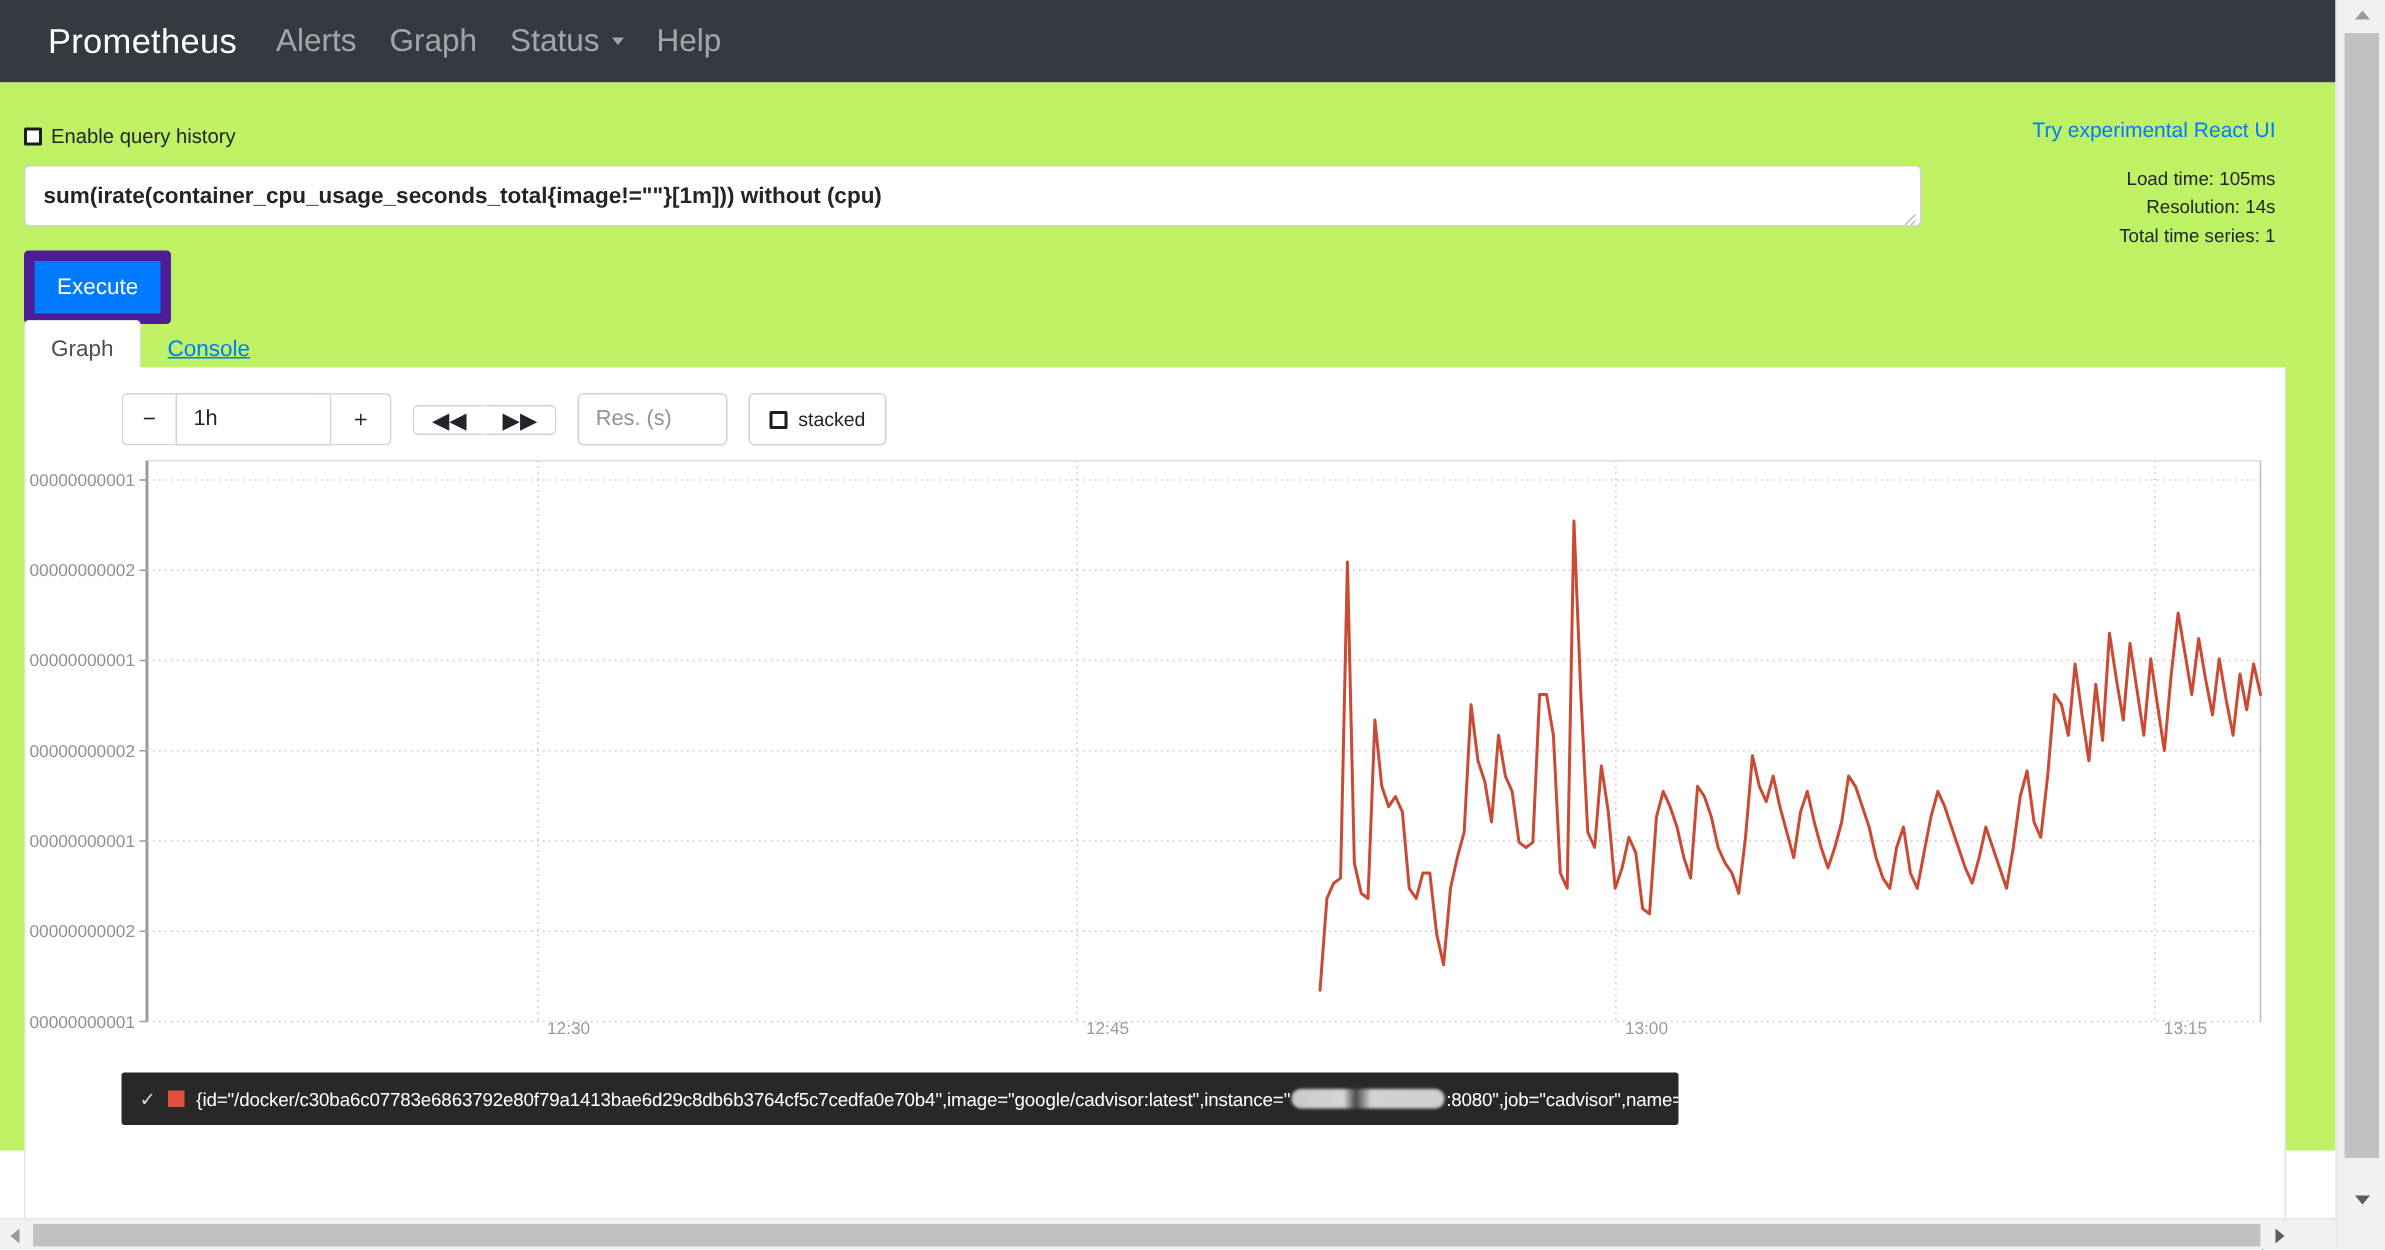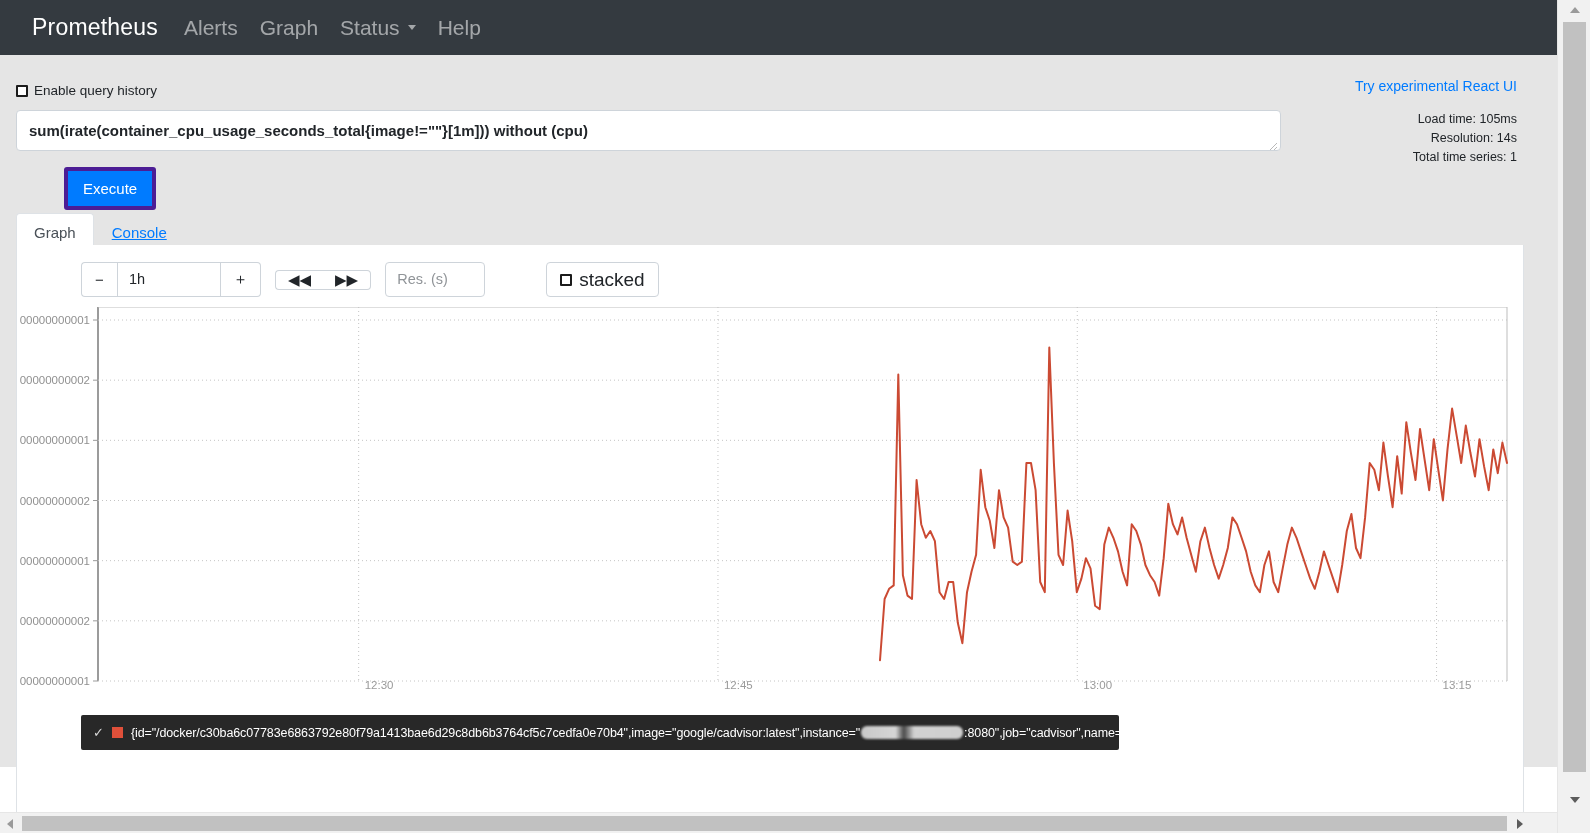--- a/index.html
+++ b/index.html
@@ -49,21 +49,21 @@
     border-top: 5px solid rgba(255,255,255,.55);
     margin-left: 2px;
   }
 
   
   .page {
     position: absolute;
     top: 55px; left: 0;
     width: 1557px;
     height: 712px;
-    background: #e5e5e5;
+    background: #bef264;
   }
 
   .checkbox-row {
     position: absolute; top: 28px; left: 16px;
     display: flex; align-items: center; gap: 6px;
     font-size: 13.5px;
   }
   .cb {
     width: 12px; height: 12px;
     border: 2px solid #1c1c1c;
@@ -113,29 +113,28 @@
     width: 12px; height: 12px;
     pointer-events: none;
   }
 
   .controls-row {
     position: absolute; top: 112px; left: 16px;
     display: flex; align-items: center; gap: 10px;
   }
   .btn-execute {
     background: #007bff;
-    border: 4px solid #4c1d95;
+    border: 7px solid #4c1d95;
     color: #fff;
     font-size: 15px;
     padding: 8px 15px;
     border-radius: 3px;
     cursor: pointer;
     font-family: "Liberation Sans", sans-serif;
     line-height: 19px;
-    margin-left: 48px;
   }
   .metric-select {
     -webkit-appearance: none;
     appearance: none;
     border: 1px solid #ced4da;
     border-radius: 4px;
     background: #fff;
     font-size: 15px;
     color: #212529;
     padding: 8px 34px 8px 14px;
@@ -226,25 +225,24 @@
   .until-field { width: 194px; }
   .res-field {
     width: 100px;
     border-radius: 4px;
   }
   .stacked-box {
     border: 1px solid #ced4da;
     border-radius: 4px;
     padding: 7px 13px;
     display: flex; align-items: center; gap: 7px;
-    font-size: 19px;
+    font-size: 13px;
     cursor: pointer;
     background: #fff;
     line-height: 19px;
-    margin-left: 47px;
   }
 
   
   .chart-area {
     position: absolute;
     top: 62px; left: 0;
     width: 1507px;
     height: 398px;
   }
   .chart-svg { display: block; }

